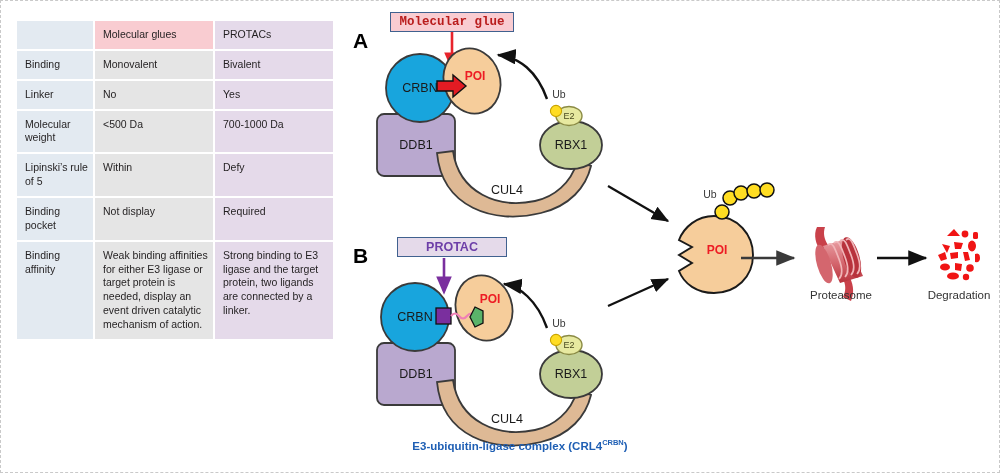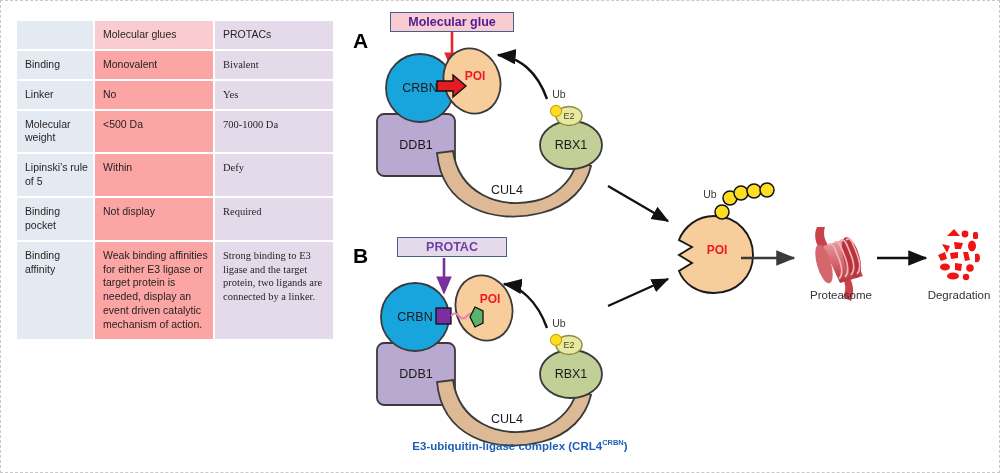--- a/index.html
+++ b/index.html
@@ -29,22 +29,22 @@
     color:#221f20;
     font-weight:normal;
     text-align:left;
     border:2px solid #ffffff;
   }
   #comparison-table col.c-feature{width:78px;}
   #comparison-table col.c-glue{width:120px;}
   #comparison-table col.c-protac{width:120px;}
 
   td.feat-cell{background:#e3eaf1;}
-  td.glue-cell{background:#fca5a5;}
-  td.protac-cell{background:#e5daea;font-family:Liberation Serif, serif;}
+  td.glue-cell{background:#e5e5e5;}
+  td.protac-cell{background:#e5daea;}
 
   th.head-blank{background:#e3eaf1;}
   th.head-glue{
     background:#f9ccd1;color:#d6232b;
     font-weight:bold;font-size:12px;
   }
   th.head-protac{
     background:#e5daea;color:#5b3b9e;
     font-weight:bold;font-size:12px;
   }
@@ -64,21 +64,21 @@
     border:1.6px solid #40618f;
     text-align:center;
     font-weight:bold;
     font-size:12.5px;
     line-height:18px;
     height:20px;
     padding:0 8px;
   }
   #molecular-glue-box{
     left:389px;top:11px;width:124px;
-    background:#f9ccd1;color:#4c1d95;
+    background:#f9ccd1;color:#b91c1c;font-family:Liberation Mono, monospace;
   }
   #protac-box{
     left:396px;top:236px;width:110px;
     background:#e5daea;color:#6d3fa8;
   }
 
   
   #diagram-svg{
     position:absolute;left:0;top:0;width:1000px;height:473px;
     overflow:visible;

